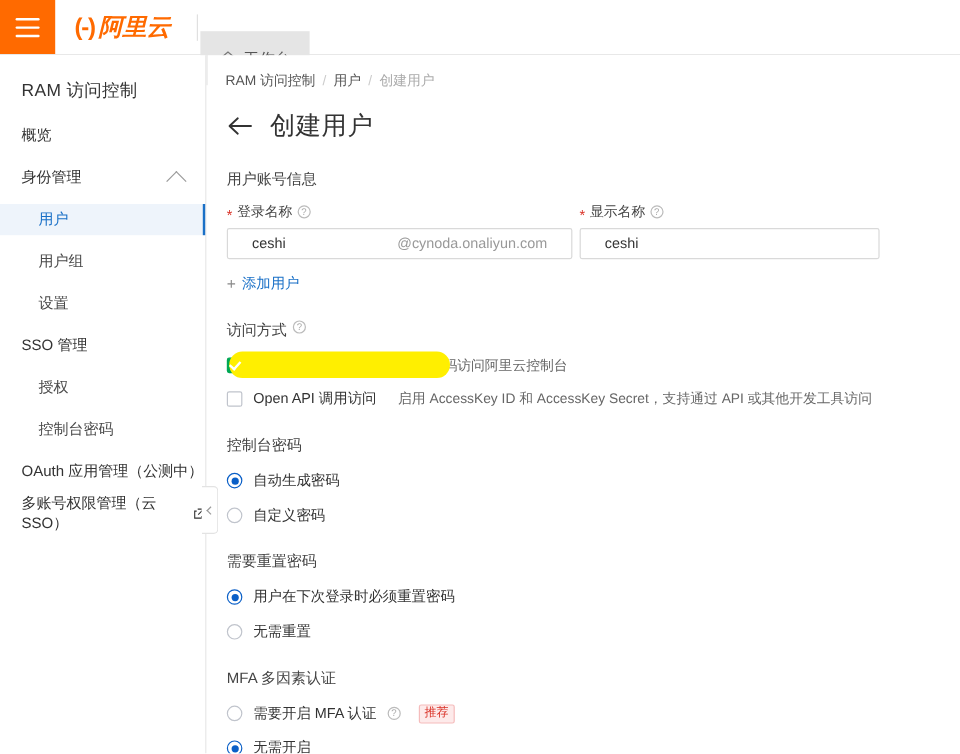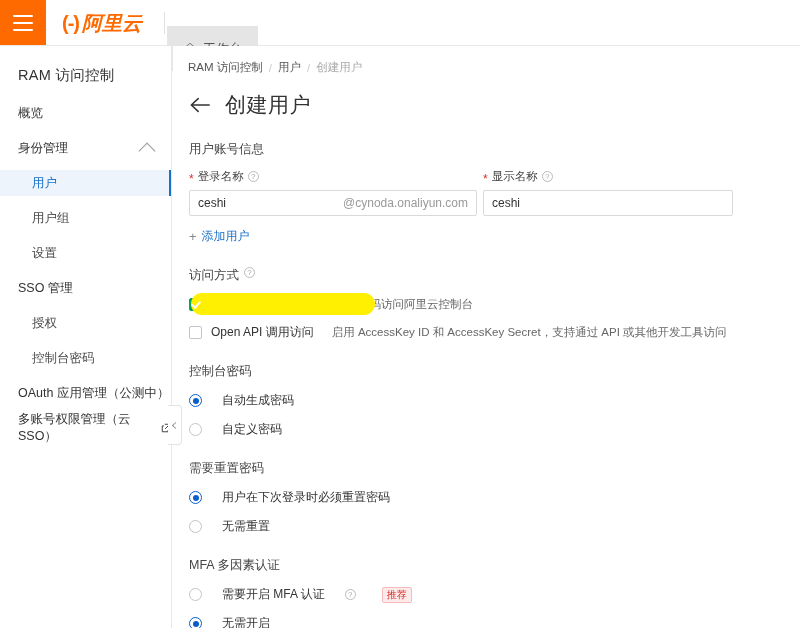--- a/index.html
+++ b/index.html
@@ -125,21 +125,21 @@
   .fields-row { display: flex; gap: 6px; margin-top: 11px; }
   .field { position: relative; }
   .field.f1 { width: 288px; }
   .field.f2 { width: 250px; }
   .field-label {
     font-size: 11.5px; color: #444; display:flex; align-items:center; gap:4px; margin-bottom: 6px;
   }
   .req { color: #d93025; font-size: 12px; position: relative; top: 2px; }
   .inp {
     width: 100%; height: 26px; border: 1px solid #d9d9d9; border-radius: 2px;
-    background: #fff; display: flex; align-items: center; padding: 0 8px;
+    background: #fff; display: flex; align-items: center; padding: 0 20px;
     font-size: 12px; color: #333;
   }
   .inp .val { flex: 1 1 auto; }
   .inp .suffix { color: #999; font-size: 12px; }
 
   .add-link {
     display: flex; align-items: center; gap: 5px; margin-top: 12px;
     font-size: 12px; color: #1a70c7; cursor: pointer;
   }
   .add-link .plus { color: #8a8a8a; font-size: 13px; line-height: 1; }
@@ -173,21 +173,21 @@
 
   .rd {
     width: 13px; height: 13px; border-radius: 50%; border: 1px solid #c0c4cc;
     background: #fff; flex: 0 0 auto; cursor: pointer;
   }
   .rd.sel {
     border-color: #0a5fc7; background: #fff;
     display:flex; align-items:center; justify-content:center;
   }
   .rd.sel::after { content:""; width: 6px; height: 6px; border-radius: 50%; background: #0a5fc7; }
-  .rd-row { display: flex; align-items: center; gap: 20px; margin-top: 12px; }
+  .rd-row { display: flex; align-items: center; gap: 9px; margin-top: 12px; }
   .rd-row .lbl { font-size: 12px; color: #333; cursor: pointer; }
 
   .badge {
     display:inline-block; font-size: 10px; color: #d93025;
     background: #fdeaea; border: 1px solid #f5bcbc; border-radius: 2px;
     padding: 0 4px; line-height: 14px; margin-left: 6px;
   }
 </style>
 </head>
 <body>

